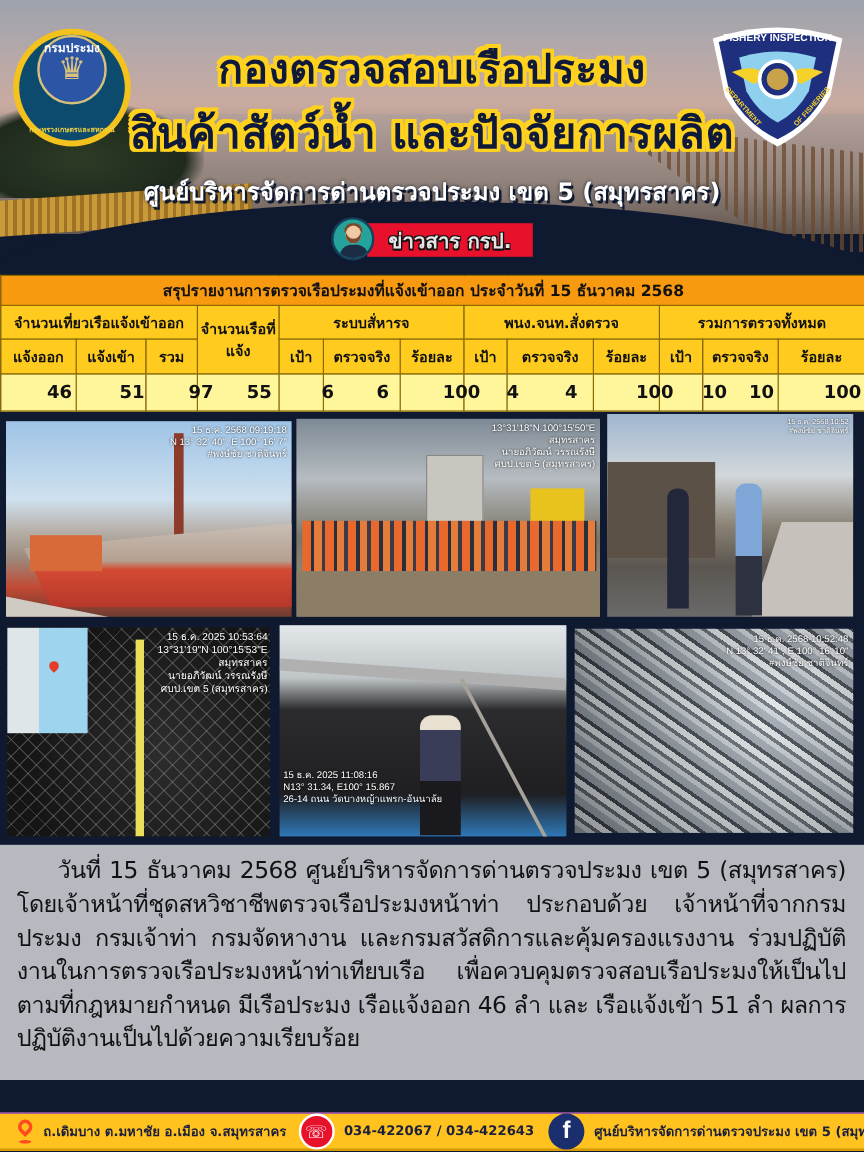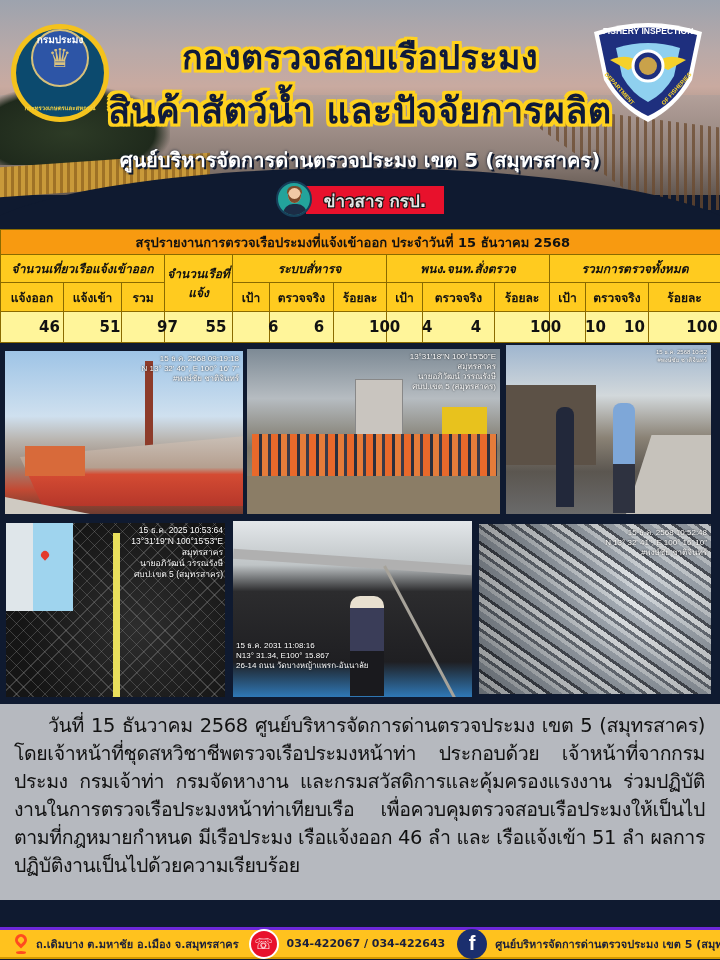--- a/index.html
+++ b/index.html
@@ -104,21 +104,21 @@
       position: absolute; left: 0; top: 229px; width: 720px;
       border-collapse: collapse; table-layout: fixed;
     }
     .summary td {
       border: 1px solid #8a6a00; text-align: center; vertical-align: middle;
       font-weight: bold; color: #111;
     }
     .summary .title-row td {
       background: #f89a10; height: 25px; font-size: 13px; text-align: right; padding-right: 150px;
     }
-    .summary .hdr1 td { background: #ffcb1f; height: 28px; font-size: 12px; font-style: italic; }
+    .summary .hdr1 td { background: #ffcb1f; height: 28px; font-size: 12px; }
     .summary .hdr2 td { background: #ffcb1f; height: 29px; font-size: 12px; }
     .summary .vals td { background: #fff59a; height: 31px; font-size: 15px; padding-left: 35px; }
 
     
     .photo {
       position: absolute; overflow: hidden; background: #555;
     }
     .photo .stamp {
       position: absolute; font-family: "Liberation Sans", sans-serif; font-size: 8px; line-height: 10px;
       color: #ffffff; text-align: right; text-shadow: 0 0 2px #000;
@@ -172,21 +172,21 @@
       position: absolute; left: 0; top: 704px; width: 720px; height: 196px;
       background: #b6b9bf; padding: 8px 15px 0 14px;
       font-family: "DejaVu Sans", sans-serif; font-size: 19.5px; line-height: 28px; color: #111;
       text-align: justify; text-align-last: left;
     }
     .body-text p { text-indent: 34px; letter-spacing: -0.4px; }
 
     
     .footer {
       position: absolute; left: 0; top: 927px; width: 720px; height: 32px;
-      background: #ffc21e; border-top: 3px solid #6d28d9; border-bottom: 2px solid #d49a00;
+      background: #ffc21e; border-top: 1px solid #6d28d9; border-bottom: 2px solid #d49a00;
       display: flex; align-items: center; font-weight: bold; font-size: 11px; color: #1b1f3b;
     }
     .footer .item { display: flex; align-items: center; white-space: nowrap; }
     .footer .pin-icon { margin-left: 14px; width: 14px; height: 20px; position: relative; }
     .footer .pin-icon::before {
       content: ""; position: absolute; left: 1px; top: 0; width: 12px; height: 12px;
       border-radius: 50% 50% 50% 0; border: 3px solid #ff4b1f; transform: rotate(-45deg);
       box-sizing: border-box; background: #ffc21e;
     }
     .footer .pin-icon::after {
@@ -351,21 +351,21 @@
 13°31'19"N 100°15'53"E
 สมุทรสาคร
 นายอภิวัฒน์ วรรณรังษี
 ศบป.เขต 5 (สมุทรสาคร)</div>
 </div>
 
 <div class="photo p5">
   <div class="pipe"></div>
   <div class="worker"></div>
   <div class="rope"></div>
-  <div class="stamp" style="left:3px; top:120px; text-align:left; white-space:pre; font-size:8px;">15 ธ.ค. 2031 11:08:16
+  <div class="stamp" style="left:3px; top:120px; text-align:left; white-space:pre; font-size:8px;">15 ธ.ค. 2025 11:08:16
 N13° 31.34, E100° 15.867
 26-14 ถนน วัดบางหญ้าแพรก-อันนาลัย</div>
 </div>
 
 <div class="photo p6">
   <div class="shade"></div>
   <div class="stamp" style="right:4px; top:4px; white-space:pre;">15 ธ.ค. 2568 10:52:48
 N 13° 32' 41", E 100° 16' 10"
 #พงษ์ชัย ชาติจินทร์</div>
 </div>

